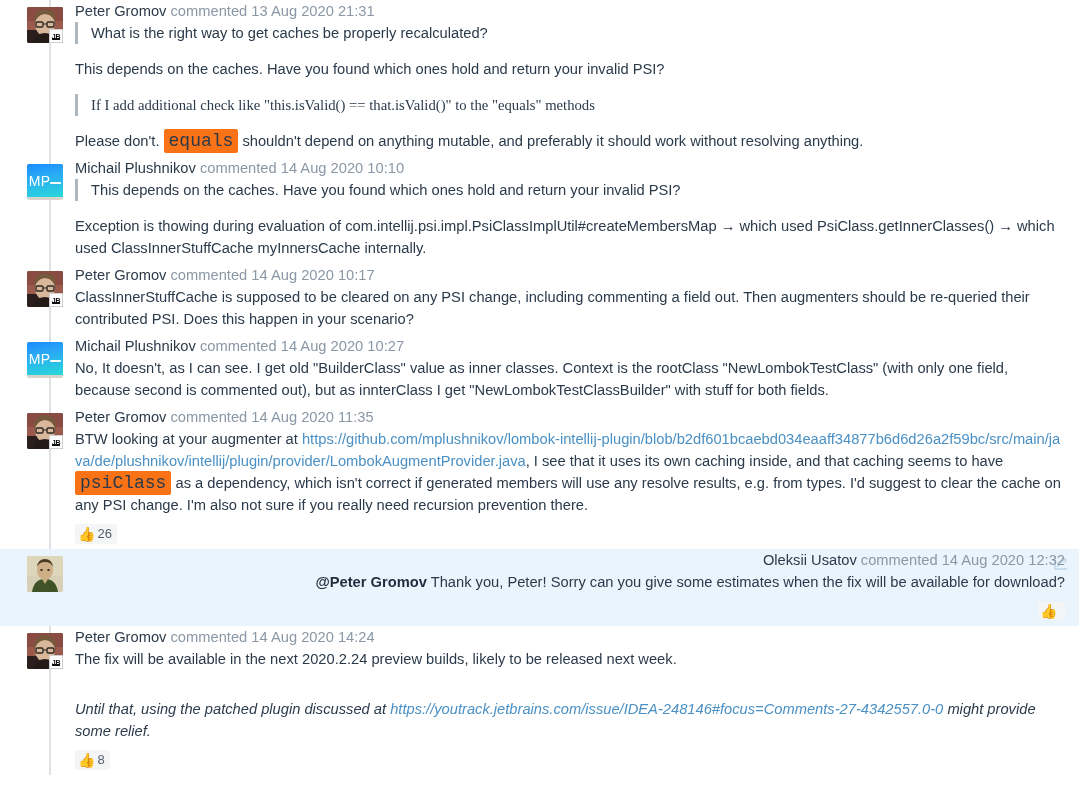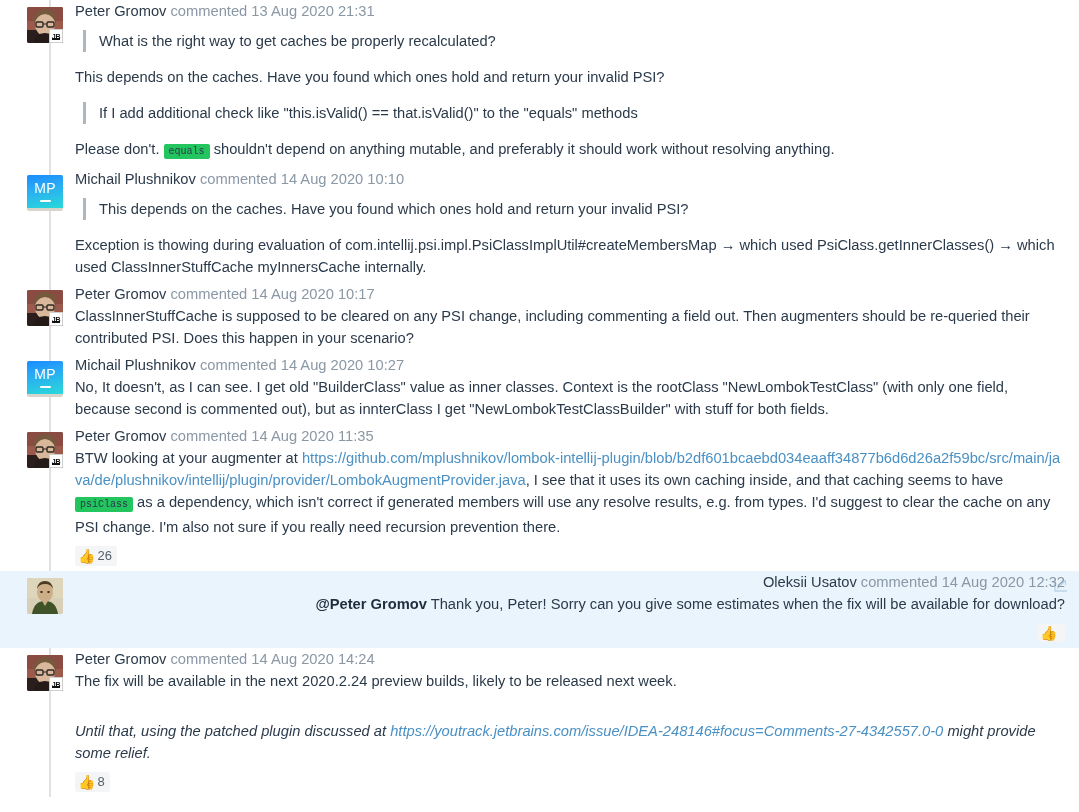--- a/index.html
+++ b/index.html
@@ -93,21 +93,21 @@
     background: #111;
   }
   .avatar-initials {
     width: 36px;
     height: 33px;
     background: linear-gradient(170deg, #1a8cff 0%, #29a8f5 35%, #2ad9d9 100%);
     color: #ffffff;
     font-size: 14px;
     font-weight: 500;
     display: flex;
-    flex-direction: column;
+    flex-direction: row;
     align-items: center;
     justify-content: center;
     line-height: 14px;
     letter-spacing: 0.3px;
   }
   .avatar-initials .dash {
     display: block;
     width: 11px;
     height: 2px;
     background: #ffffff;
@@ -133,31 +133,31 @@
   .para {
     margin: 0;
     padding: 0;
     line-height: 22px;
   }
   .para + .para { margin-top: 28px; font-style: italic; }
 
   .quote {
     border-left: 3px solid #aeb6be;
     padding-left: 13px;
-    margin: 8px;
+    margin: 0;
     color: #2b3a4a;
     line-height: 22px;
   }
   .quote + .para { margin-top: 14px; }
-  .para + .quote { margin-top: 14px; }
+  .para + .quote { margin-top: 14px; font-family: Liberation Serif, serif; }
 
   code.inline {
     font-family: "Liberation Mono", monospace;
-    font-size: 10px;
-    background: #22c55e;
+    font-size: 18px;
+    background: #f97316;
     padding: 2px 5px;
     border-radius: 2px;
     color: #2b3a4a;
     white-space: nowrap;
   }
   a.link {
     color: #4a90c4;
     text-decoration: none;
     word-break: break-all;
   }

